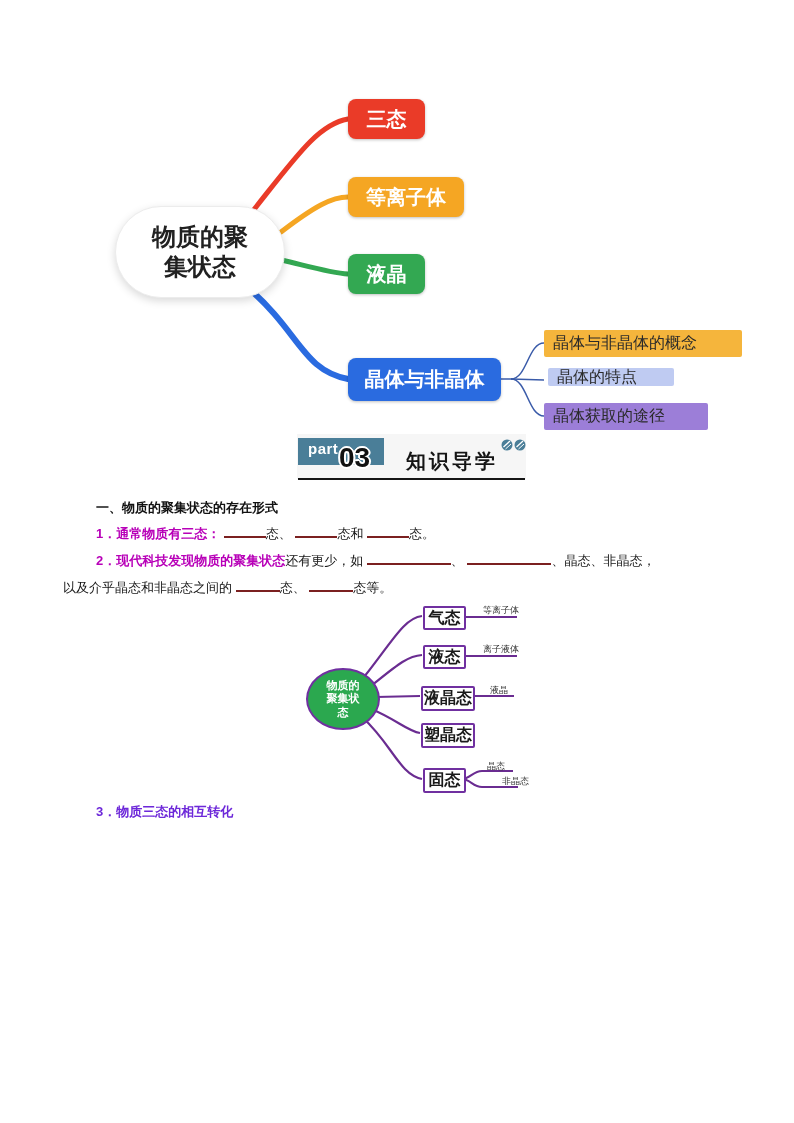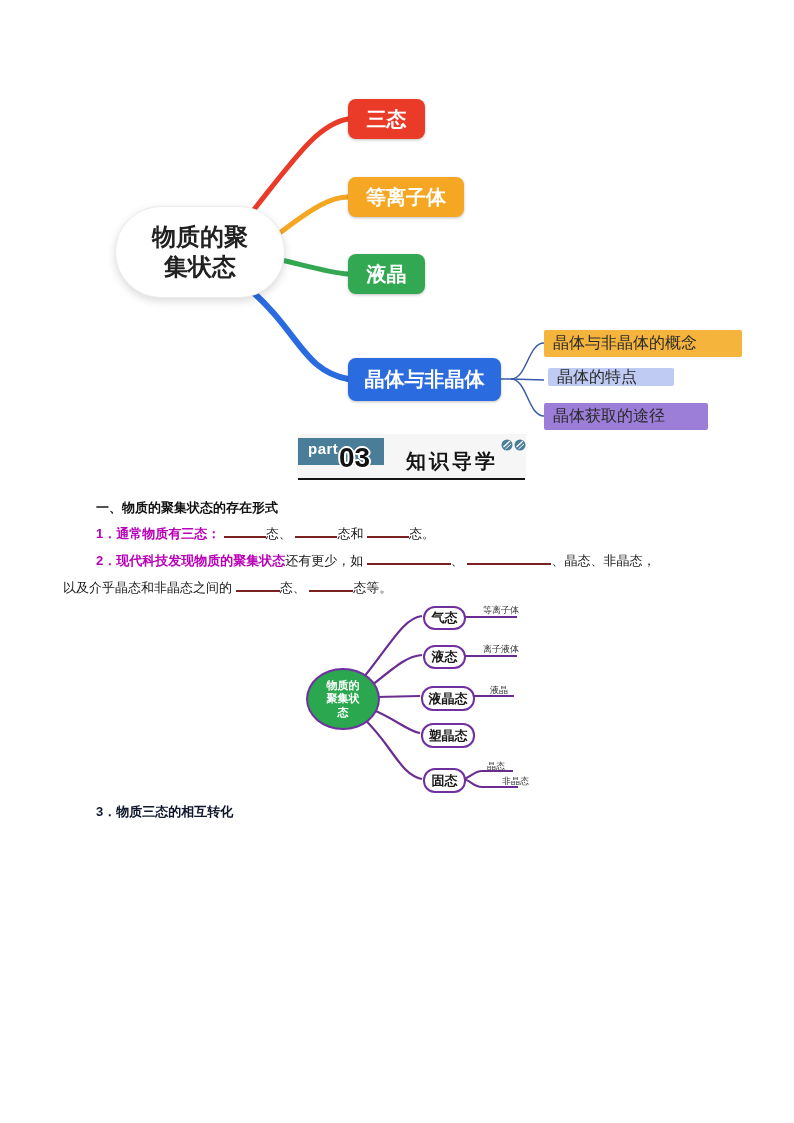--- a/index.html
+++ b/index.html
@@ -57,39 +57,39 @@
   }
   .part-underline{left:298px;top:478px;width:227px;height:2px;background:#151515;z-index:3;}
   .drop-icons{left:501px;top:436px;z-index:3;}
 
   
   .tline{font-size:13px;color:#161616;white-space:nowrap;z-index:2;}
   .h1{left:96px;top:499px;font-weight:bold;color:#121212;}
   .l1{left:96px;top:522px;}
   .l2{left:96px;top:549px;}
   .l3{left:63px;top:576px;}
-  .l4{left:96px;top:803px;font-weight:bold;color:#0f172a;}
+  .l4{left:96px;top:803px;font-weight:bold;color:#6d28d9;}
   .magenta{color:#B800B8;font-weight:bold;}
   .blank{
     display:inline-block;height:14px;border-bottom:2px solid #7B2020;
     vertical-align:baseline;
   }
   .w40{width:42px;} .w84{width:84px;} .w44{width:44px;}
 
   
   .l-root{
     left:306px;top:668px;width:70px;height:58px;border-radius:50%;
     background:#2BA84F;border:2px solid #7030A0;
     display:flex;flex-direction:column;align-items:center;justify-content:center;
     color:#ffffff;font-weight:bold;font-size:11px;line-height:1.2;z-index:2;
   }
   .l-box{
-    background:#ffffff;border:2px solid #7030A0;border-radius:12px;
+    background:#ffffff;border:2px solid #7030A0;border-radius:2px;
     display:flex;align-items:center;justify-content:center;
-    font-size:13px;font-weight:bold;color:#1a1a1a;z-index:2;
+    font-size:16px;font-weight:bold;color:#1a1a1a;z-index:2;
   }
   .n1{left:423px;top:606px;width:39px;height:20px;}
   .n2{left:423px;top:645px;width:39px;height:20px;}
   .n3{left:421px;top:686px;width:50px;height:21px;}
   .n4{left:421px;top:723px;width:50px;height:21px;}
   .n5{left:423px;top:768px;width:39px;height:21px;}
   .l-sub{font-size:9px;color:#333333;z-index:2;white-space:nowrap;}
   .ls1{left:483px;top:604px;}
   .ls2{left:483px;top:643px;}
   .ls3{left:490px;top:684px;}

